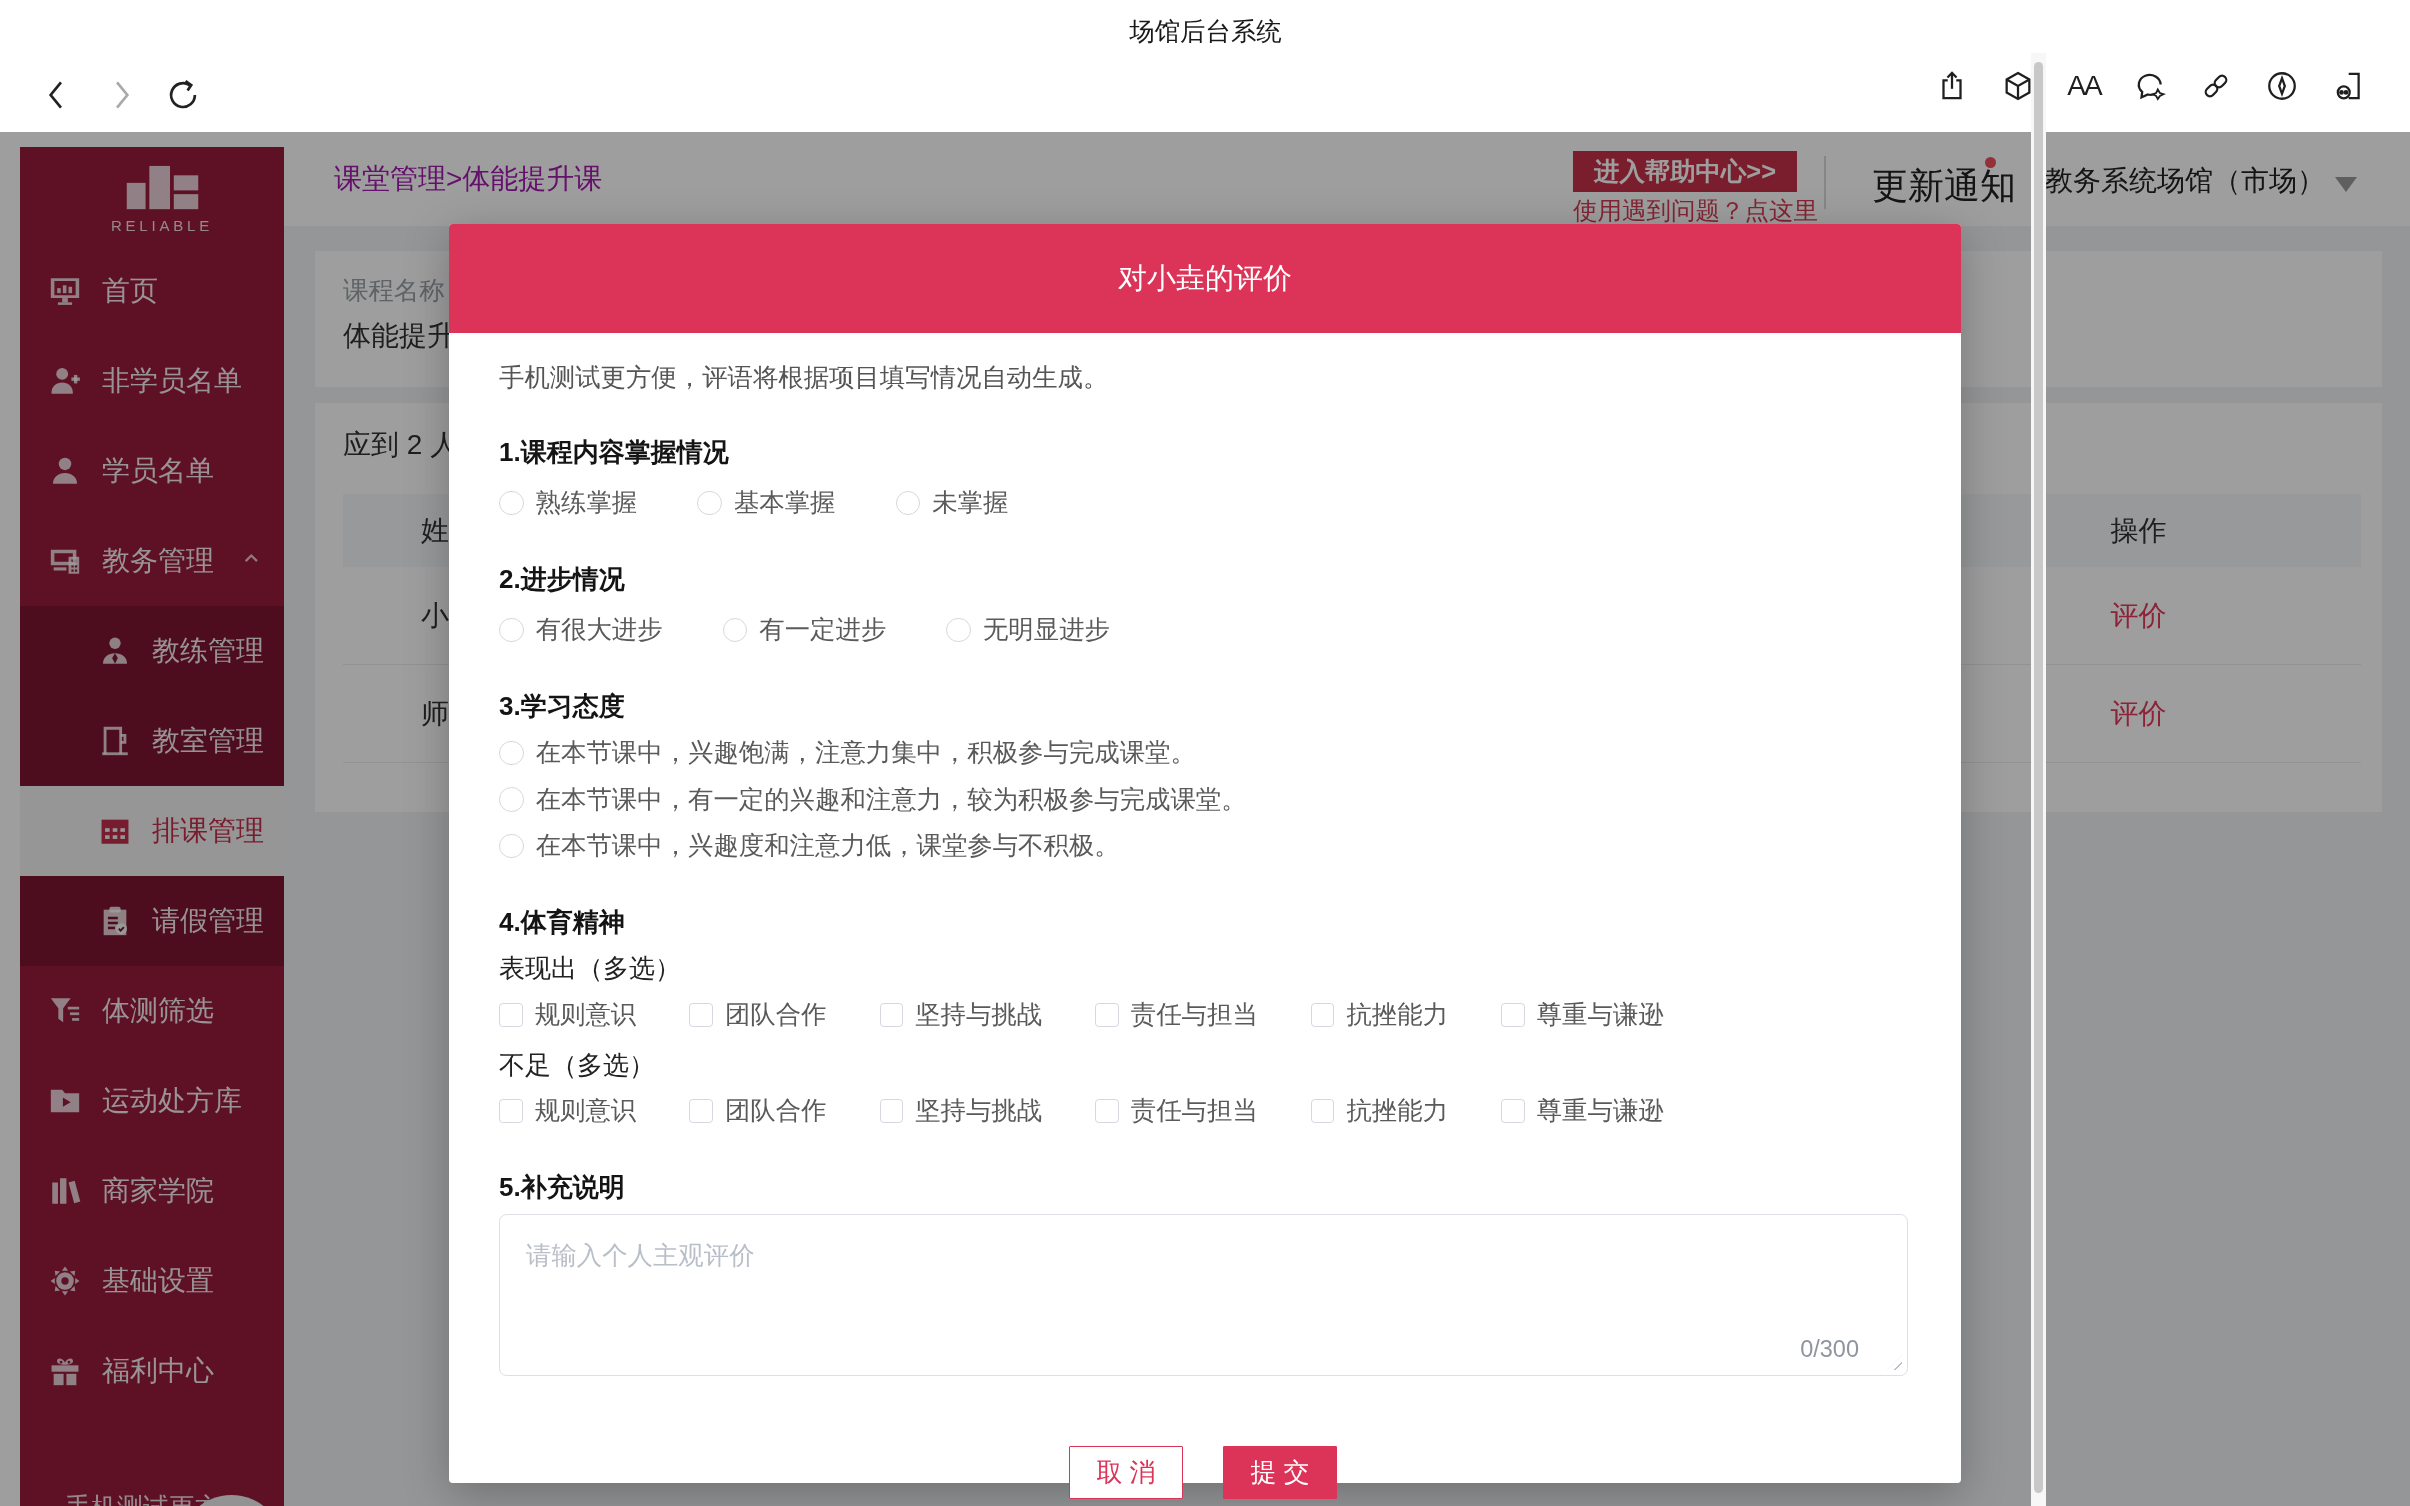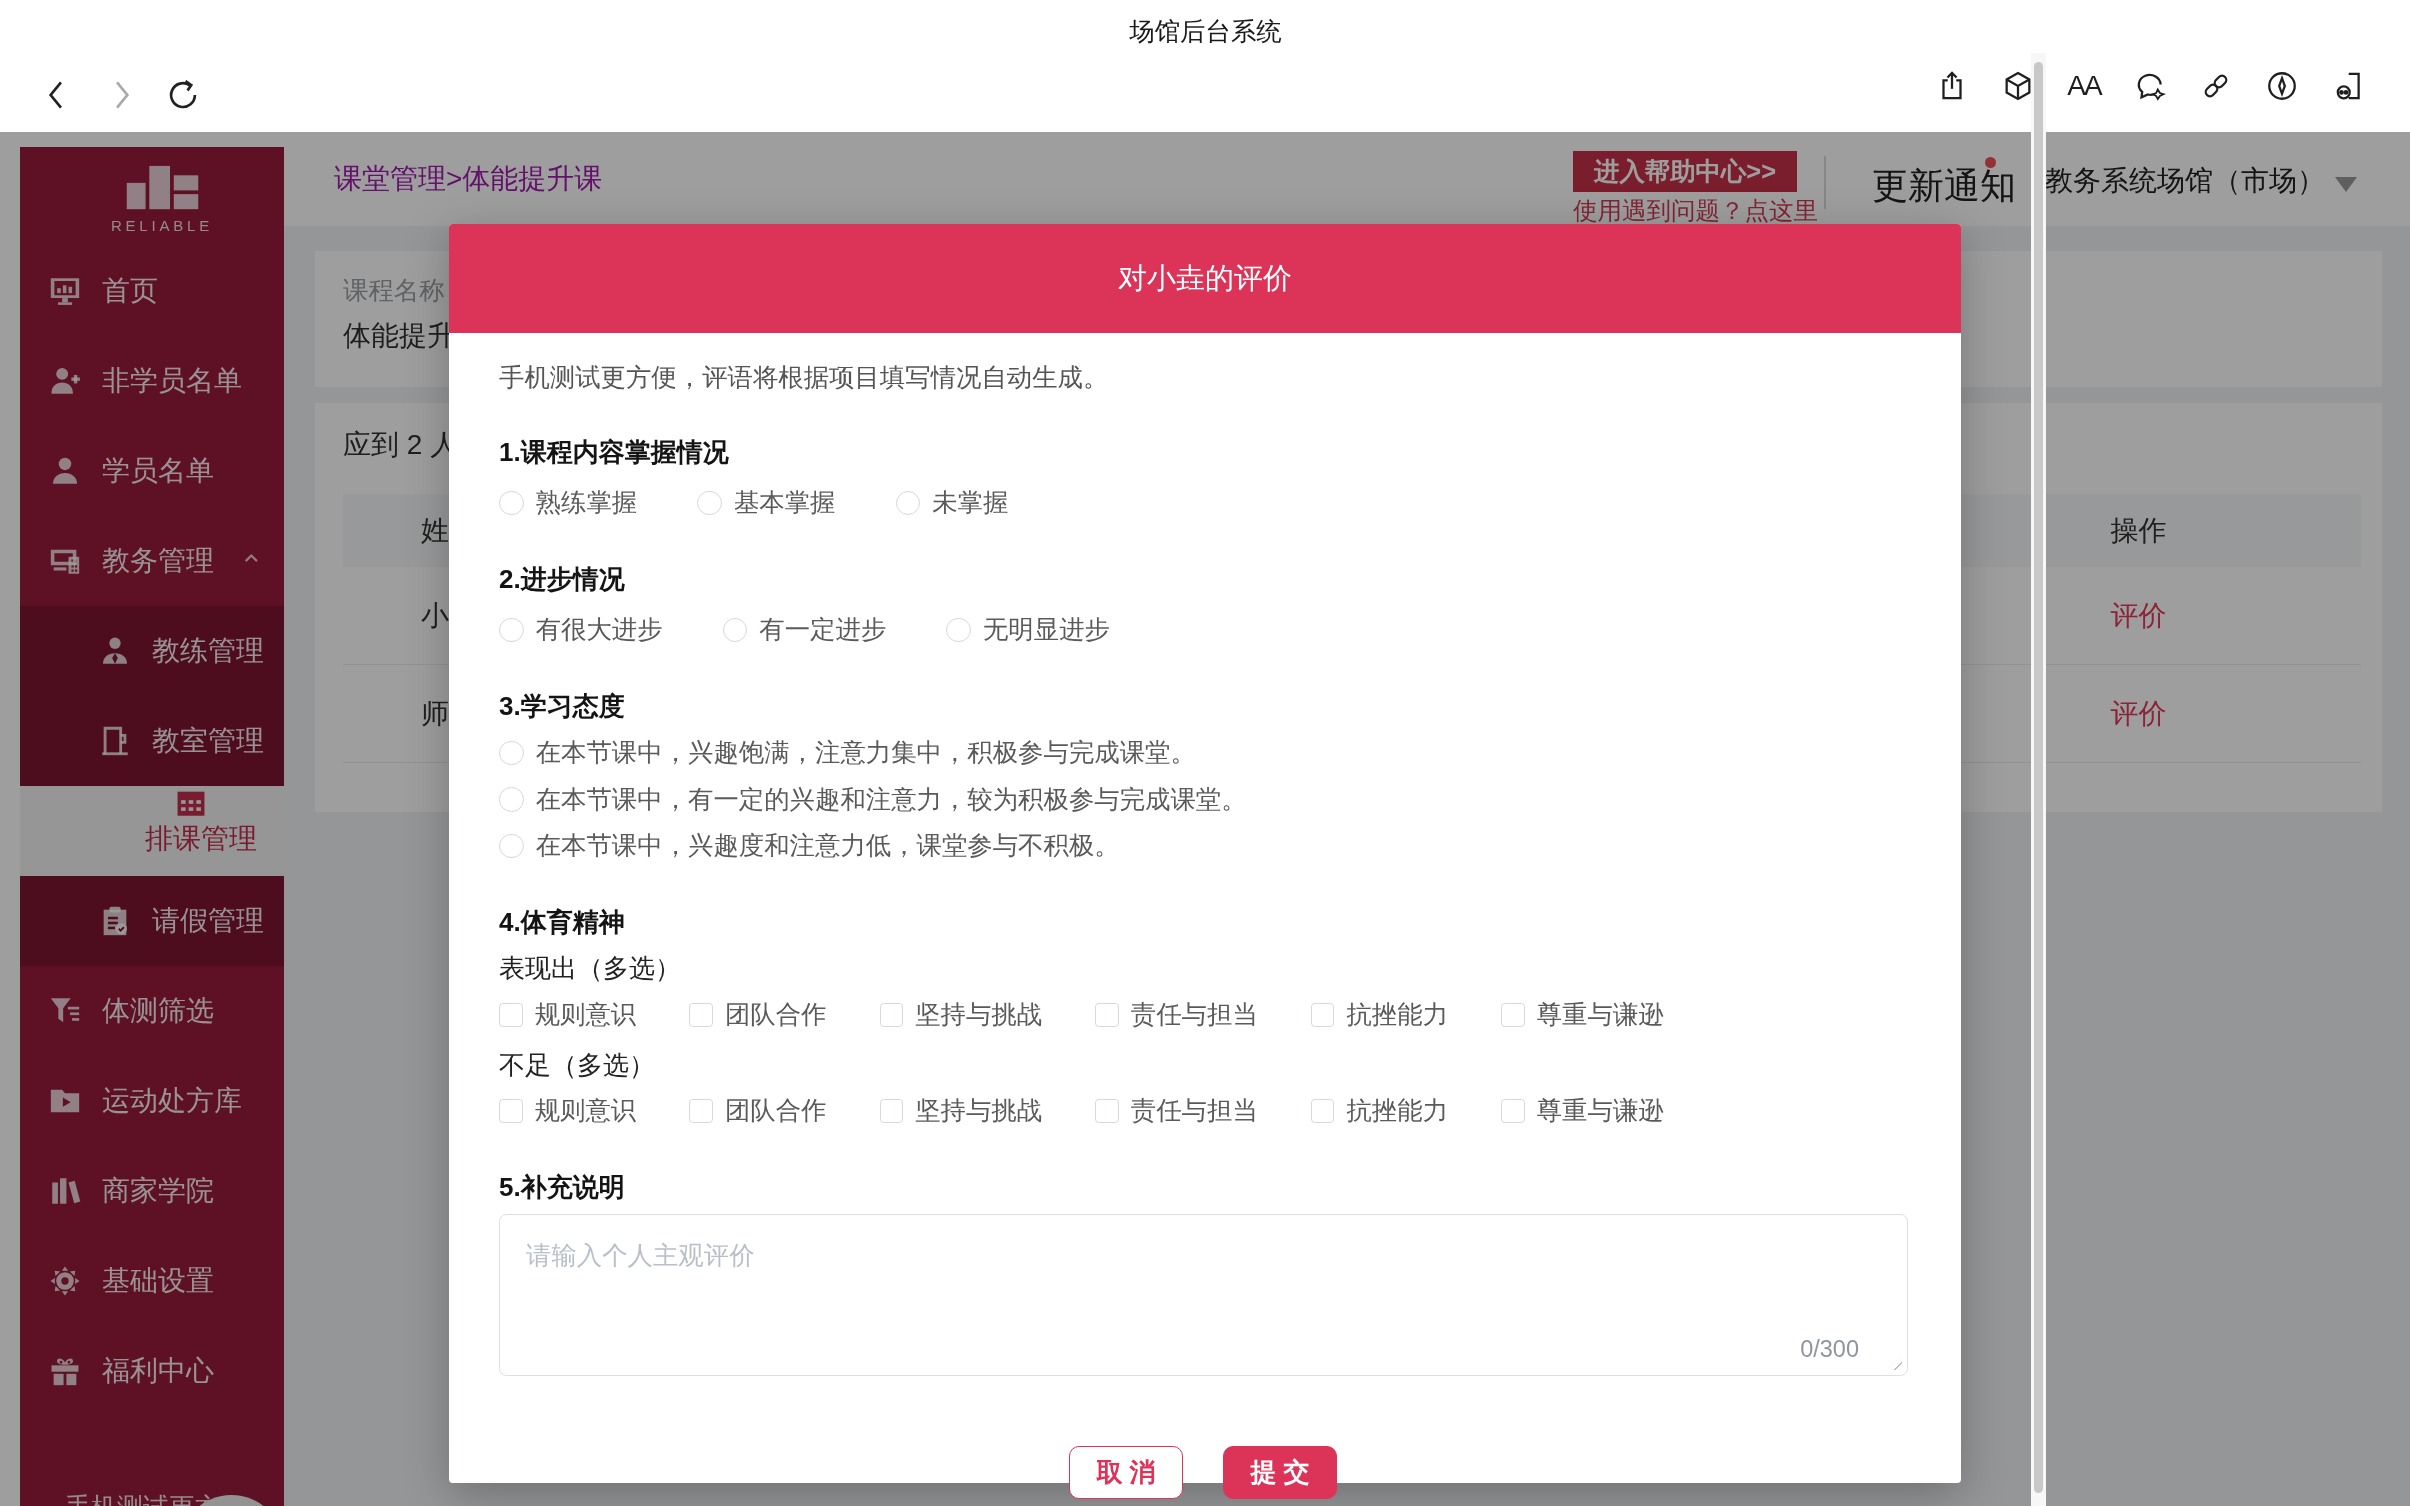--- a/index.html
+++ b/index.html
@@ -25,21 +25,21 @@
   #logo { position:absolute; left:0; top:17px; width:284px; text-align:center; color:rgba(255,255,255,0.85); }
   #logo-blocks { width:79px; height:49px; margin:0 auto; display:block; }
   #logo-text { display:block; margin-top:3.8px; font-size:15px; letter-spacing:3.8px; font-weight:500; }
   #menu { position:absolute; left:0; top:99px; width:284px; }
   .si { height:90px; display:flex; align-items:center; padding-left:28px;
     color:rgba(255,255,255,0.92); font-size:28px; }
   .si .micon { width:34px; height:34px; margin-right:20px; color:rgba(255,255,255,0.8); flex:0 0 auto; }
   .si .micon svg { width:34px; height:34px; display:block; }
   .submenu { background:#7e1532; }
   .submenu .si { padding-left:78px; }
-  .si.active { background:#f2f2f2; color:#c22f4e;flex-direction:column; }
+  .si.active { background:#f2f2f2; color:#c22f4e; }
   .si.active .micon { color:#c22f4e; }
   .chev { margin-left:26px; color:rgba(255,255,255,0.75); }
   .chev svg { width:22.6px; height:22.6px; }
   #sidebar-scroll { position:absolute; right:2.8px; top:9.4px; width:9.4px; height:1219px;
     background:rgba(255,255,255,0.5); border-radius:4.7px; }
   #sidebar-footer { position:absolute; left:45px; top:1343px; font-size:26px; color:rgba(255,255,255,0.85); }
   #phone-badge { position:absolute; left:159px; top:1348px; width:105px; height:105px;
     border-radius:50%; background:#ededed; display:flex; align-items:center; justify-content:center; color:#a52744; }
 
   
@@ -99,21 +99,21 @@
   #ta-wrap { position:relative; margin-top:7.5px; width:1409px; height:162px; }
   #ta { width:1409px; height:162px; resize:none; border:1.9px solid #dcdfe6; border-radius:7.5px;
     padding:24.5px 26px; font-size:25.4px; color:#333; outline:none;
     font-family:"Liberation Sans","DejaVu Sans",sans-serif; }
   #ta::placeholder { color:#b9bfc9; }
   #ta-counter { position:absolute; right:49px; bottom:13px; font-size:23.5px; color:#8f949e; }
   #ta-resize { position:absolute; right:5.6px; bottom:5.6px; width:15px; height:15px;
     background:repeating-linear-gradient(135deg, transparent 0 3.8px, #b9bfc9 3.8px 5.6px); 
     clip-path:polygon(100% 0, 100% 100%, 0 100%); }
   #btnrow { margin-top:70px; display:flex; justify-content:center; gap:40px; }
-  .mbtn { height:53px; min-width:114px; padding:0 14px; border-radius:10px; font-size:26px; font-weight:700;
+  .mbtn { height:53px; min-width:114px; padding:0 14px; border-radius:1px; font-size:26px; font-weight:400;
     display:flex; align-items:center; justify-content:center; cursor:pointer; }
   #btn-cancel { background:#fff; border:1.9px solid #dc3458; color:#dc3458; }
   #btn-submit { background:#dc3458; border:1.9px solid #dc3458; color:#fff; }
 </style>
 </head>
 <body>
 
 <div id="stage">
 
   <div id="chrome">

